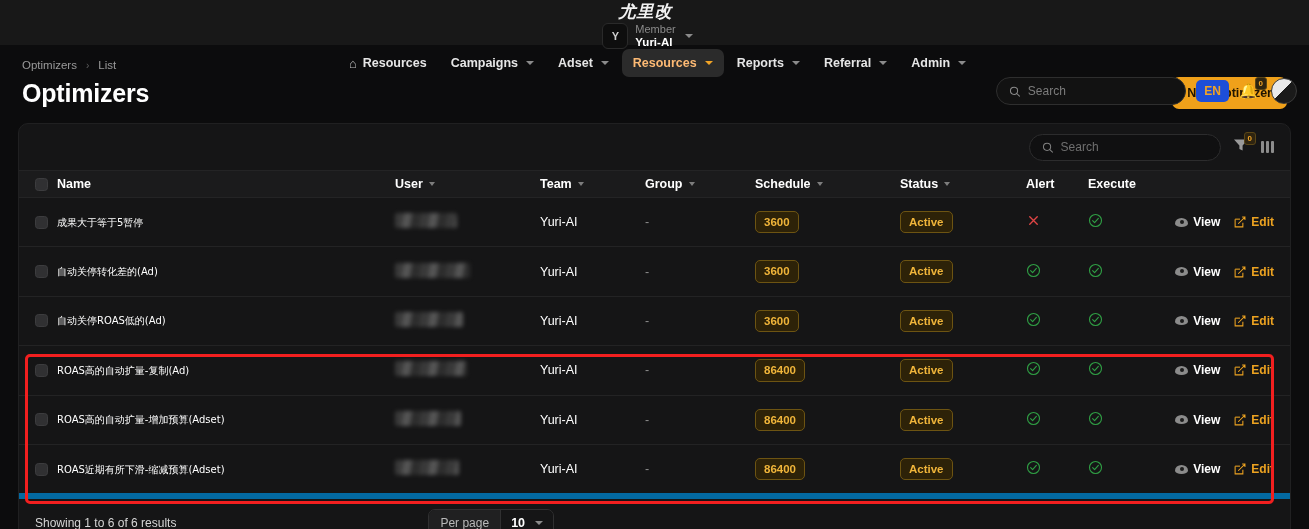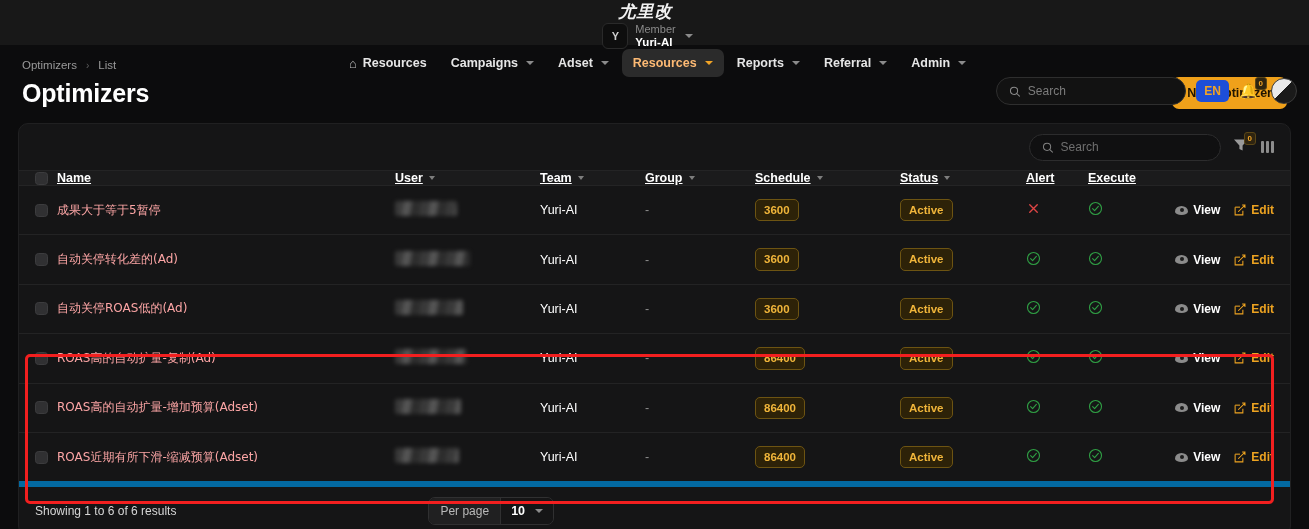--- a/index.html
+++ b/index.html
@@ -126,23 +126,22 @@
     background: #2e2410; color: #f0a326; border: 1px solid #5a4617;
     border-radius: 3px; font-size: 8px; font-weight: 700;
     padding: 0 3px; line-height: 11px;
   }
   .cols-icon { display: flex; gap: 2px; cursor: pointer; }
   .cols-icon i { display: block; width: 3px; height: 12px; background: #8c8c8c; border-radius: 1px; }
 
   table { width: 100%; border-collapse: collapse; table-layout: fixed; }
   thead th {
     text-align: left; font-size: 12.5px; font-weight: 700; color: #ffffff;
-    padding: 0 0; border-top: 1px solid #242425; border-bottom: 1px solid #242425;
+    padding: 6px 0; border-top: 1px solid #242425; border-bottom: 1px solid #242425;
     background: #1b1b1c;
-    text-decoration: underline;
   }
   .th-inner { display: flex; align-items: center; gap: 6px; }
   .sort-caret {
     width: 0; height: 0; border-left: 3.5px solid transparent;
     border-right: 3.5px solid transparent; border-top: 4px solid #7d7d7d;
   }
   tbody td {
     font-size: 12.5px; color: #ffffff; padding: 13px 0;
     border-bottom: 1px solid #232324; vertical-align: middle;
   }
@@ -155,21 +154,21 @@
   .col-sched { width: 145px; }
   .col-status{ width: 126px; }
   .col-alert { width: 62px; }
   .col-exec  { width: 100px; }
   .col-act   { width: auto; }
 
   .chk {
     width: 13px; height: 13px; border-radius: 3.5px;
     background: #303032; border: 1px solid #3c3c3e; cursor: pointer;
   }
-  .name-cell { font-size: 12px; color: #fca5a5; font-family: "DejaVu Sans", sans-serif; }
+  .name-cell { font-size: 10px; color: #ffffff; font-family: "DejaVu Sans", sans-serif; }
   .redact {
     display: inline-block; height: 15px; border-radius: 2px;
     background: repeating-linear-gradient(100deg,#3d3d3d 0 9px,#5b5b5b 9px 17px,#2f2f2f 17px 26px);
     filter: blur(2.2px); opacity: .92;
   }
   .redact.r1 { width: 62px; }
   .redact.r2 { width: 75px; }
   .redact.r3 { width: 68px; }
   .redact.r4 { width: 72px; }
   .redact.r5 { width: 66px; }

